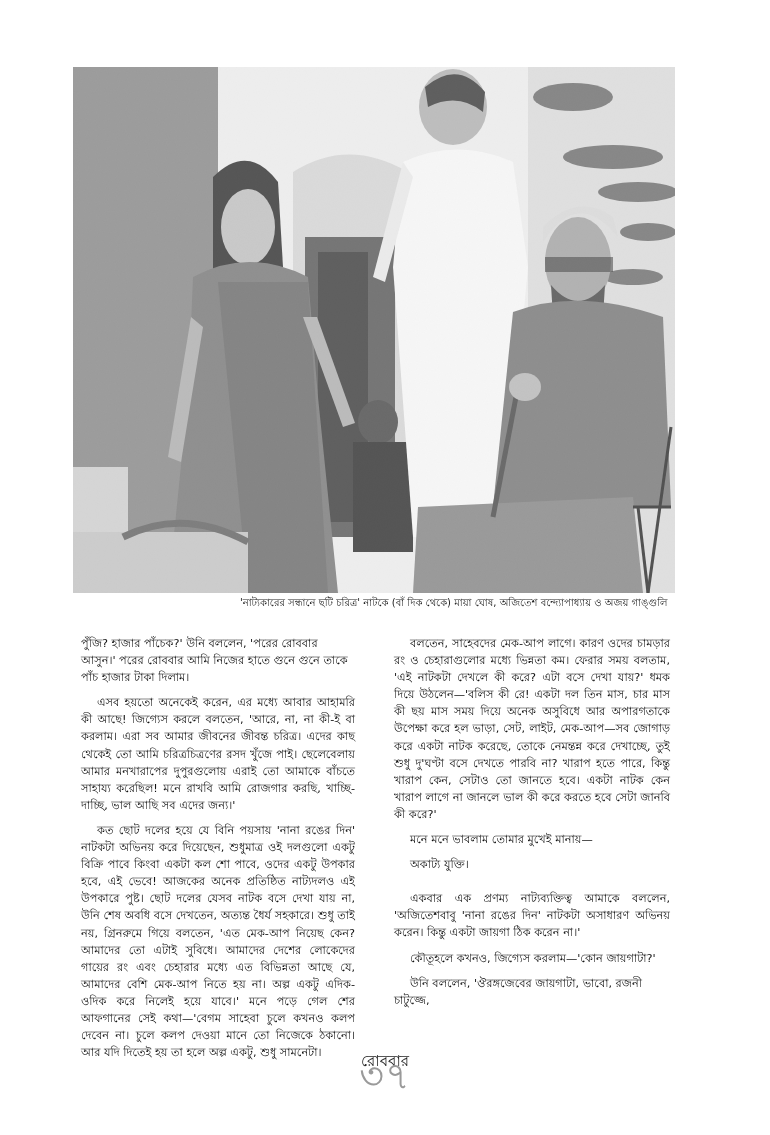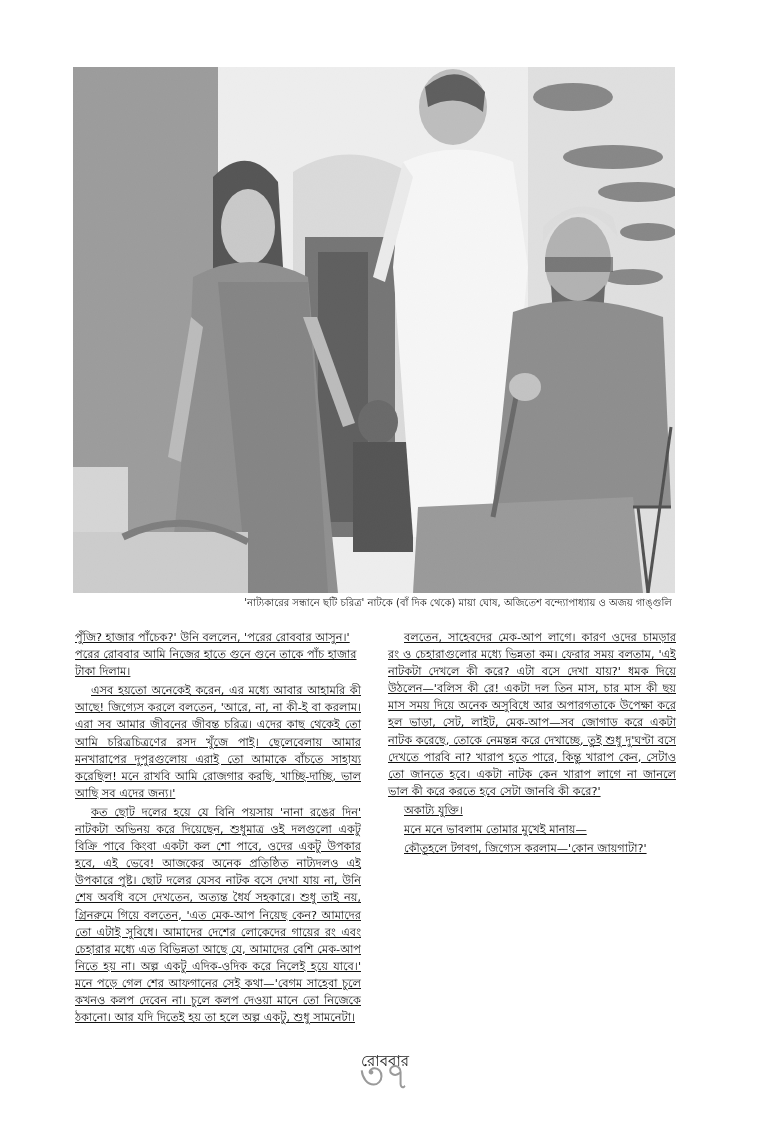--- a/index.html
+++ b/index.html
@@ -3,28 +3,28 @@
 <meta charset="utf-8">
 <style>
   html, body { margin: 0; padding: 0; background: #ffffff; }
   body { width: 770px; height: 1135px; position: relative; overflow: hidden;
          font-family: "DejaVu Sans", sans-serif; color: #1a1a1a; }
 
   .photo { position: absolute; left: 73px; top: 67px; width: 602px; height: 526px;
            background: #8f8f8f; overflow: hidden; }
   .photo svg { display: block; width: 100%; height: 100%; }
 
-  .caption { position: absolute; left: 240px; top: 596px; width: 436px; text-align: center;
+  .caption { position: absolute; left: 240px; top: 596px; width: 436px; text-align: left;
              font-size: 10px; line-height: 14px; color: #1a1a1a; white-space: nowrap; }
 
   .col { position: absolute; top: 627px; font-size: 11.3px; line-height: 17.1px;
          text-align: justify; color: #111; }
   .col.left { left: 73px; width: 290px; }
   .col.right { left: 386px; width: 292px; }
-  .col p { margin: 2px; text-decoration: underline; }
+  .col p { margin: 8px; }
   .col p.ind { text-indent: 16px; }
   .col p.quote { padding-left: 16px; text-align: left; }
   .col p.gap { margin-top: 17px; }
   .col p.nojust { text-align: left; }
 
   .footer { position: absolute; left: 0; width: 770px; text-align: center; }
   .mag-name { top: 1049px; font-size: 15px; color: #222; }
   .page-num { top: 1060px; font-size: 38px; line-height: 32px; color: #9a9a9a; letter-spacing: 1px; }
 </style>
 </head>
@@ -106,19 +106,21 @@
 <div class="caption">'নাট্যকারের সন্ধানে ছটি চরিত্র' নাটকে (বাঁ দিক থেকে) মায়া ঘোষ, অজিতেশ বন্দ্যোপাধ্যায় ও অজয় গাঙ্গুলি</div>
 
 <div class="col left">
   <p class="nojust">পুঁজি? হাজার পাঁচেক?' উনি বললেন, 'পরের রোববার আসুন।' পরের রোববার আমি নিজের হাতে গুনে গুনে তাকে পাঁচ হাজার টাকা দিলাম।</p>
   <p class="ind">এসব হয়তো অনেকেই করেন, এর মধ্যে আবার আহামরি কী আছে! জিগ্যেস করলে বলতেন, 'আরে, না, না কী-ই বা করলাম। এরা সব আমার জীবনের জীবন্ত চরিত্র। এদের কাছ থেকেই তো আমি চরিত্রচিত্রণের রসদ খুঁজে পাই। ছেলেবেলায় আমার মনখারাপের দুপুরগুলোয় এরাই তো আমাকে বাঁচতে সাহায্য করেছিল! মনে রাখবি আমি রোজগার করছি, খাচ্ছি-দাচ্ছি, ভাল আছি সব এদের জন্য।'</p>
   <p class="ind">কত ছোট দলের হয়ে যে বিনি পয়সায় 'নানা রঙের দিন' নাটকটা অভিনয় করে দিয়েছেন, শুধুমাত্র ওই দলগুলো একটু বিক্রি পাবে কিংবা একটা কল শো পাবে, ওদের একটু উপকার হবে, এই ভেবে! আজকের অনেক প্রতিষ্ঠিত নাট্যদলও এই উপকারে পুষ্ট। ছোট দলের যেসব নাটক বসে দেখা যায় না, উনি শেষ অবধি বসে দেখতেন, অত্যন্ত ধৈর্য সহকারে। শুধু তাই নয়, গ্রিনরুমে গিয়ে বলতেন, 'এত মেক-আপ নিয়েছ কেন? আমাদের তো এটাই সুবিধে। আমাদের দেশের লোকেদের গায়ের রং এবং চেহারার মধ্যে এত বিভিন্নতা আছে যে, আমাদের বেশি মেক-আপ নিতে হয় না। অল্প একটু এদিক-ওদিক করে নিলেই হয়ে যাবে।' মনে পড়ে গেল শের আফগানের সেই কথা—'বেগম সাহেবা চুলে কখনও কলপ দেবেন না। চুলে কলপ দেওয়া মানে তো নিজেকে ঠকানো। আর যদি দিতেই হয় তা হলে অল্প একটু, শুধু সামনেটা।</p>
 </div>
 
 <div class="col right">
   <p class="ind">বলতেন, সাহেবদের মেক-আপ লাগে। কারণ ওদের চামড়ার রং ও চেহারাগুলোর মধ্যে ভিন্নতা কম। ফেরার সময় বলতাম, 'এই নাটকটা দেখলে কী করে? এটা বসে দেখা যায়?' ধমক দিয়ে উঠলেন—'বলিস কী রে! একটা দল তিন মাস, চার মাস কী ছয় মাস সময় দিয়ে অনেক অসুবিধে আর অপারগতাকে উপেক্ষা করে হল ভাড়া, সেট, লাইট, মেক-আপ—সব জোগাড় করে একটা নাটক করেছে, তোকে নেমন্তন্ন করে দেখাচ্ছে, তুই শুধু দু'ঘণ্টা বসে দেখতে পারবি না? খারাপ হতে পারে, কিন্তু খারাপ কেন, সেটাও তো জানতে হবে। একটা নাটক কেন খারাপ লাগে না জানলে ভাল কী করে করতে হবে সেটা জানবি কী করে?'</p>
+  <p class="ind nojust">মনে মনে ভাবলাম তোমার মুখেই মানায়—</p>
   <p class="ind nojust">অকাট্য যুক্তি।</p>
-  <p class="ind nojust">মনে মনে ভাবলাম তোমার মুখেই মানায়—</p>
-  <p class="ind nojust">কৌতূহলে টগবগ, জিগ্যেস করলাম—'কোন জায়গাটা?'</p>
+  <p class="ind gap">একবার এক প্রণম্য নাট্যব্যক্তিত্ব আমাকে বললেন, 'অজিতেশবাবু 'নানা রঙের দিন' নাটকটা অসাধারণ অভিনয় করেন। কিন্তু একটা জায়গা ঠিক করেন না।'</p>
+  <p class="ind nojust">কৌতূহলে কখনও, জিগ্যেস করলাম—'কোন জায়গাটা?'</p>
+  <p class="ind nojust">উনি বললেন, 'ঔরঙ্গজেবের জায়গাটা, ভাবো, রজনী চাটুজ্জে,</p>
 </div>
 
 <div class="footer mag-name">রোববার</div>
 <div class="footer page-num">৩৭</div>
 
 </body></html>

